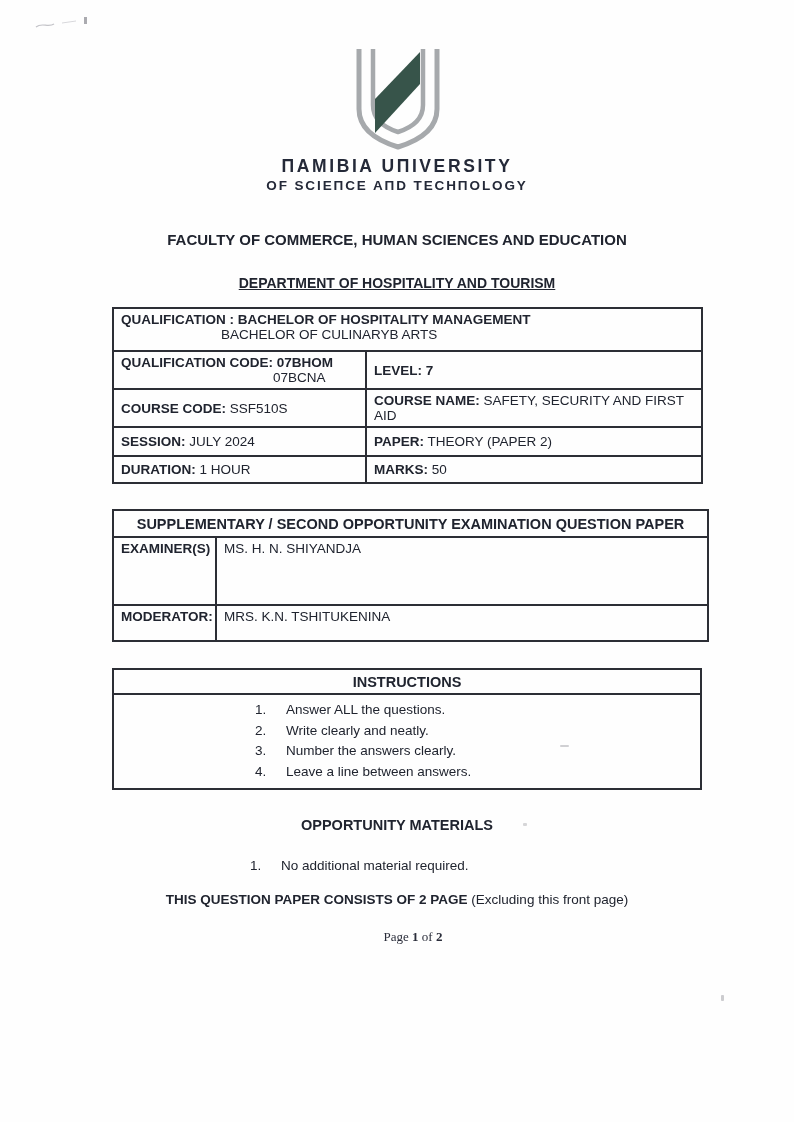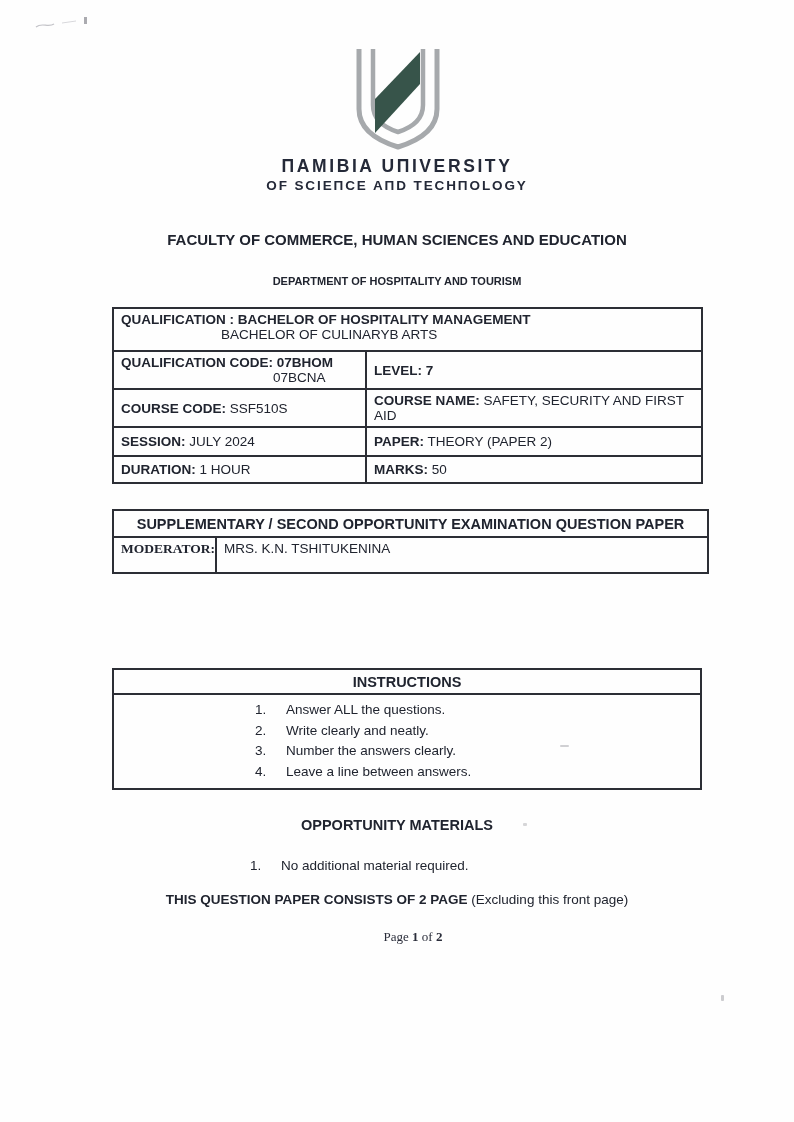--- a/index.html
+++ b/index.html
@@ -7,21 +7,21 @@
     position:relative;width:794px;height:1122px;background:#fefefe;overflow:hidden;
     font-family:"Liberation Sans","DejaVu Sans",sans-serif;color:#20242f;
   }
   .abs{position:absolute;}
   .center{left:0;width:794px;text-align:center;}
 
   
   .univ-name{top:156px;font-size:17.5px;font-weight:700;letter-spacing:2.6px;color:#242938;}
   .univ-sub{top:178px;font-size:13.5px;font-weight:600;letter-spacing:1.9px;color:#242938;}
   .faculty{top:231px;font-size:15px;font-weight:700;}
-  .department{top:275px;font-size:11px;font-weight:700;}
+  .department{top:275px;font-size:14px;font-weight:700;text-decoration:underline;}
 
   
   table{border-collapse:collapse;table-layout:fixed;}
   td{border:2px solid #2c2e35;padding:3px 7px;font-size:13.5px;vertical-align:middle;overflow:hidden;}
   .b{font-weight:700;}
   .t1{left:112px;top:307px;width:589px;}
   .t2{left:112px;top:509px;width:595px;}
   .t3{left:112px;top:668px;width:588px;}
   .indent-line{font-weight:400;padding-left:100px;}
   .code2{font-weight:400;padding-left:152px;}
@@ -126,22 +126,26 @@
 
   <table class="abs t2">
     <colgroup>
         <col style="width:103px">
         <col style="width:492px">
       </colgroup>
     <tbody>
         <tr style="height:27px">
       <td colspan="2" class="th-center">SUPPLEMENTARY / SECOND OPPORTUNITY EXAMINATION QUESTION PAPER</td>
     </tr>
+    <tr style="height:68px">
+      <td class="b top-align">EXAMINER(S)</td>
+      <td class="top-align">MS. H. N. SHIYANDJA</td>
+    </tr>
     <tr style="height:36px">
-      <td class="b top-align" style="font-family:Liberation Serif, serif;">MODERATOR:</td>
+      <td class="b top-align" style="">MODERATOR:</td>
       <td class="top-align">MRS. K.N. TSHITUKENINA</td>
     </tr>
   </tbody>
     </table>
 
   <table class="abs t3">
     <colgroup>
         <col style="width:588px">
       </colgroup>
     <tbody>

